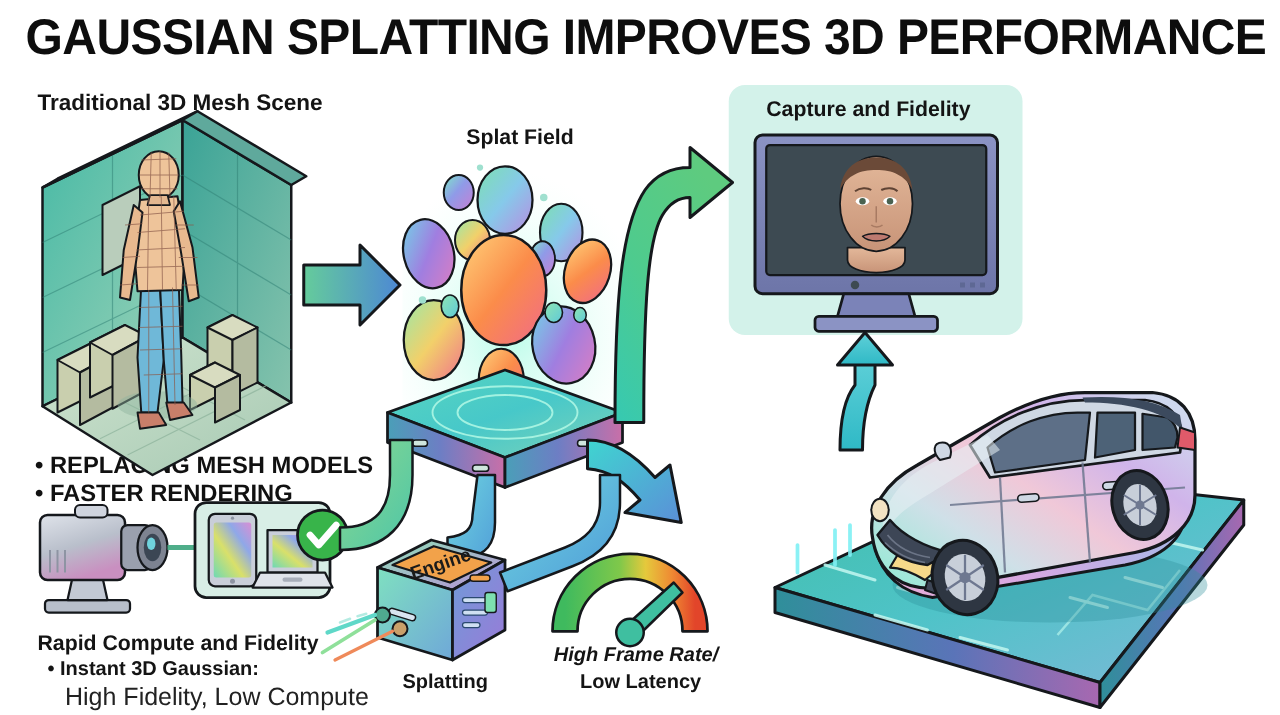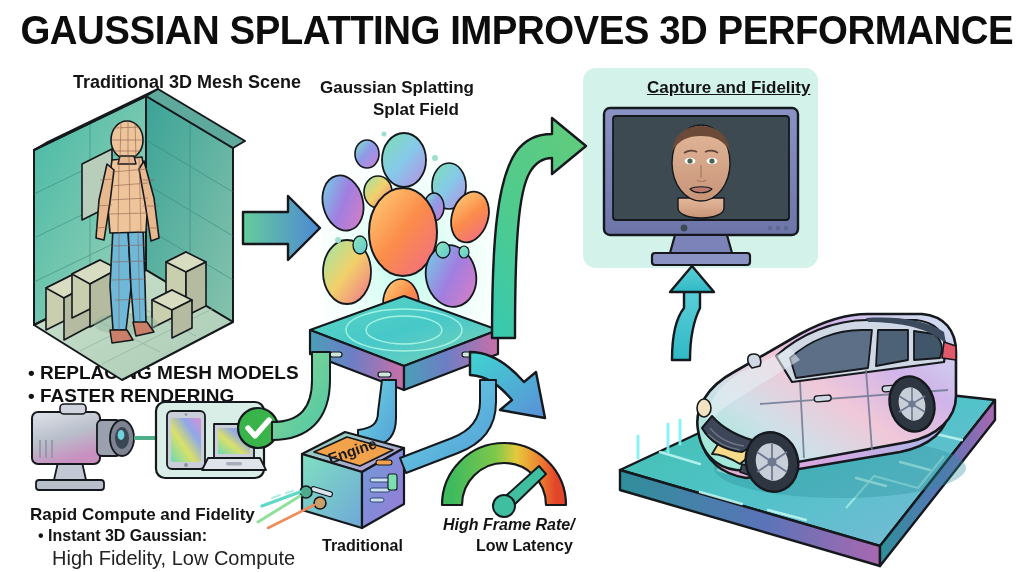--- a/index.html
+++ b/index.html
@@ -39,38 +39,37 @@
 </style>
 </head>
 <body>
 
 <div class="stage">
 
   <div id="title">GAUSSIAN SPLATTING IMPROVES 3D PERFORMANCE</div>
 
   <div id="fidelity-panel"></div>
 
-  <div class="lbl sz18" style="left:30px; top:72px;margin-left:43px;">Traditional 3D Mesh Scene</div>
-
-  <div class="lbl sz17" style="left:320px; top:78px;">Gaussian Splatting</div>
+  <div class="lbl sz18" style="left:30px; top:72px;">Traditional 3D Mesh Scene</div>
+
   <div class="lbl sz17" style="left:357px; top:100px;margin-left:16px;">Splat Field</div>
 
-  <div class="lbl sz17" style="left:647px; top:78px;text-decoration:underline;">Capture and Fidelity</div>
+  <div class="lbl sz17" style="left:613px; top:78px;">Capture and Fidelity</div>
 
   <div class="bul" style="left:28px; top:361px;">• REPLACING MESH MODELS</div>
   <div class="bul" style="left:28px; top:384px;">• FASTER RENDERING</div>
 
   <div class="lbl sz17" style="left:30px; top:505px;">Rapid Compute and Fidelity</div>
   <div class="lbl sz16" style="left:38px; top:527px;">• Instant 3D Gaussian:</div>
   <div class="sub" style="left:52px; top:547px;">High Fidelity, Low Compute</div>
 
-  <div class="lbl sz16" style="left:322px; top:537px;">Traditional</div>
+  <div class="lbl sz16" style="left:322px; top:537px;">Splatting</div>
 
   <div class="lbl sz16" style="left:443px; top:516px;font-style:italic;">High Frame Rate/</div>
-  <div class="lbl sz16" style="left:464px; top:537px;margin-left:12px;">Low Latency</div>
+  <div class="lbl sz16" style="left:464px; top:537px;">Low Latency</div>
 
   <svg class="layer" viewBox="0 0 1024 572">
     <defs>
       <linearGradient id="gMeshWall" x1="0" y1="0" x2="1" y2="1">
         <stop offset="0" stop-color="#46b9a5"></stop>
           <stop offset="1" stop-color="#9fd3b8"></stop>
       </linearGradient>
       <linearGradient id="gMeshWall2" x1="0" y1="0" x2="1" y2="1">
         <stop offset="0" stop-color="#3aa396"></stop>
           <stop offset="1" stop-color="#86c3ad"></stop>

